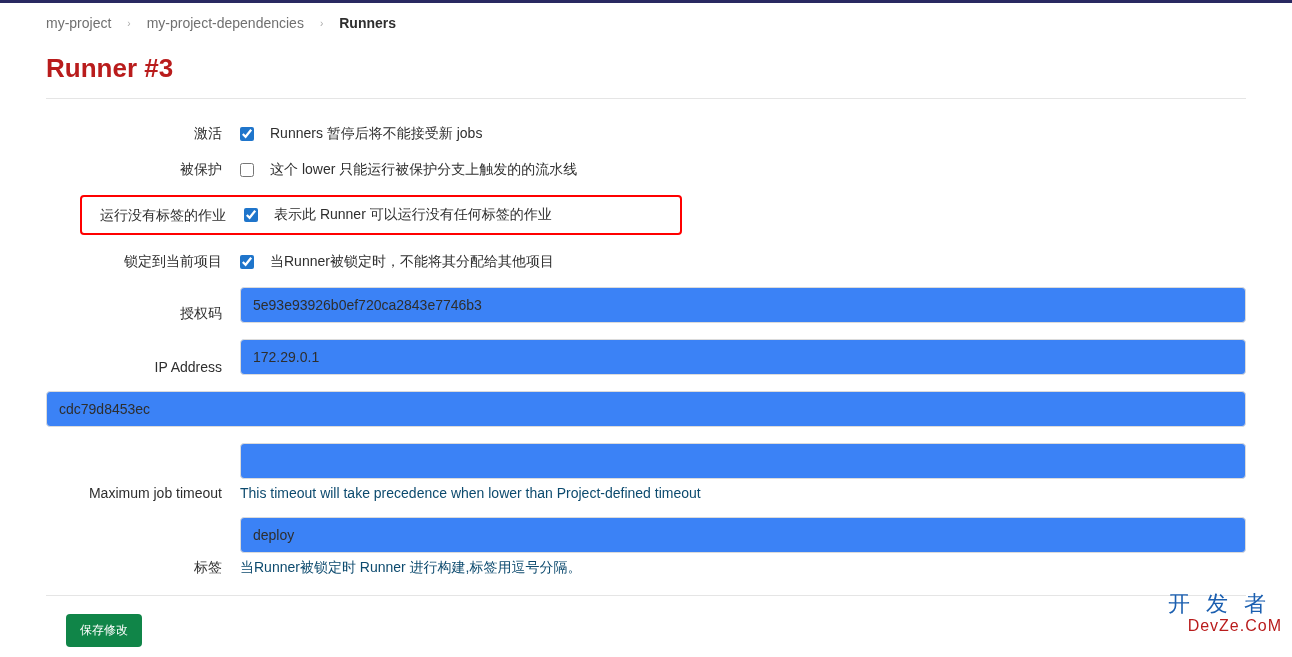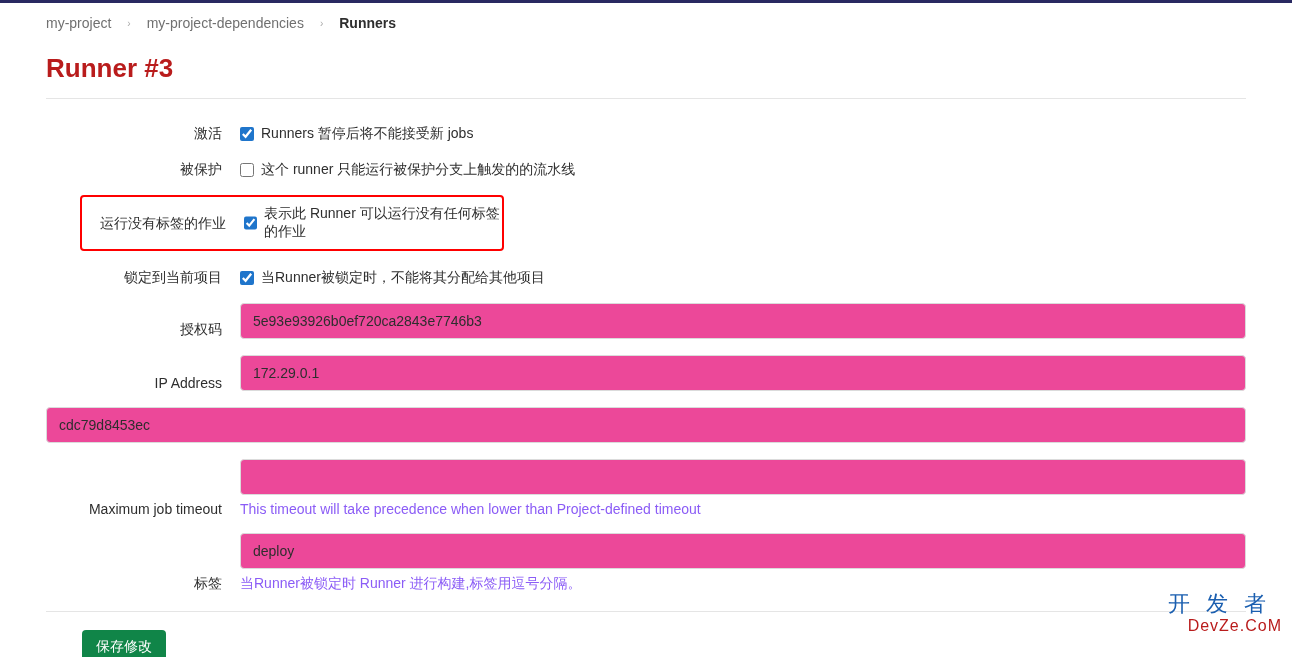--- a/index.html
+++ b/index.html
@@ -52,66 +52,66 @@
     color: #2e2e2e;
   }
   .field-col {
     flex: 1;
     display: flex;
     flex-direction: column;
   }
   .check-line {
     display: flex;
     align-items: center;
-    gap: 7px;
+    gap: 16px;
   }
   .check-line input[type="checkbox"] {
     width: 14px; height: 14px;
     accent-color: #1f75cb;
   }
   .check-line span { color: #2e2e2e; }
   .highlight-box {
     border: 2px solid #ff0000;
     border-radius: 4px;
     padding: 8px 2px;
     margin-left: 34px;
     margin-bottom: 16px;
     display: flex;
     align-items: center;
-    width: 424px;
+    width: 602px;
   }
   .highlight-box .label-col { width: 160px; }
   .text-input {
     width: 100%;
     border: 1px solid #dbdbdb;
     border-radius: 4px;
     padding: 9px 12px;
     font-size: 14px;
     color: #2e2e2e;
-    background: #ec4899;
+    background: #3b82f6;
   }
   .help-text {
-    color: #8b5cf6;
+    color: #0c4a6e;
     font-size: 14px;
     margin-top: 6px;
   }
   hr.bottom-sep {
     border: none;
     border-top: 1px solid #e5e5e5;
     margin: 18px 0;
   }
   .save-btn {
     background: #108548;
     color: #fff;
     border: none;
     border-radius: 4px;
     padding: 8px 14px;
-    font-size: 14px;
+    font-size: 12px;
     cursor: pointer;
-    margin-left: 36px;
+    margin-left: 20px;
   }
   .watermark {
     position: fixed;
     right: 10px;
     bottom: 22px;
     text-align: right;
     font-family: "Microsoft YaHei", sans-serif;
     pointer-events: none;
   }
   .watermark .line1 {
@@ -155,21 +155,21 @@
       </label>
     </div>
   </div>
 
   
   <div class="form-row">
     <div class="label-col">被保护</div>
     <div class="field-col">
       <label class="check-line">
         <input type="checkbox" style="">
-        <span>这个 runner 只能运行被保护分支上触发的的流水线</span>
+        <span>这个 lower 只能运行被保护分支上触发的的流水线</span>
       </label>
     </div>
   </div>
 
   
   <div class="highlight-box">
     <div class="label-col">运行没有标签的作业</div>
     <div class="field-col">
       <label class="check-line">
         <input type="checkbox" checked="" style="">

